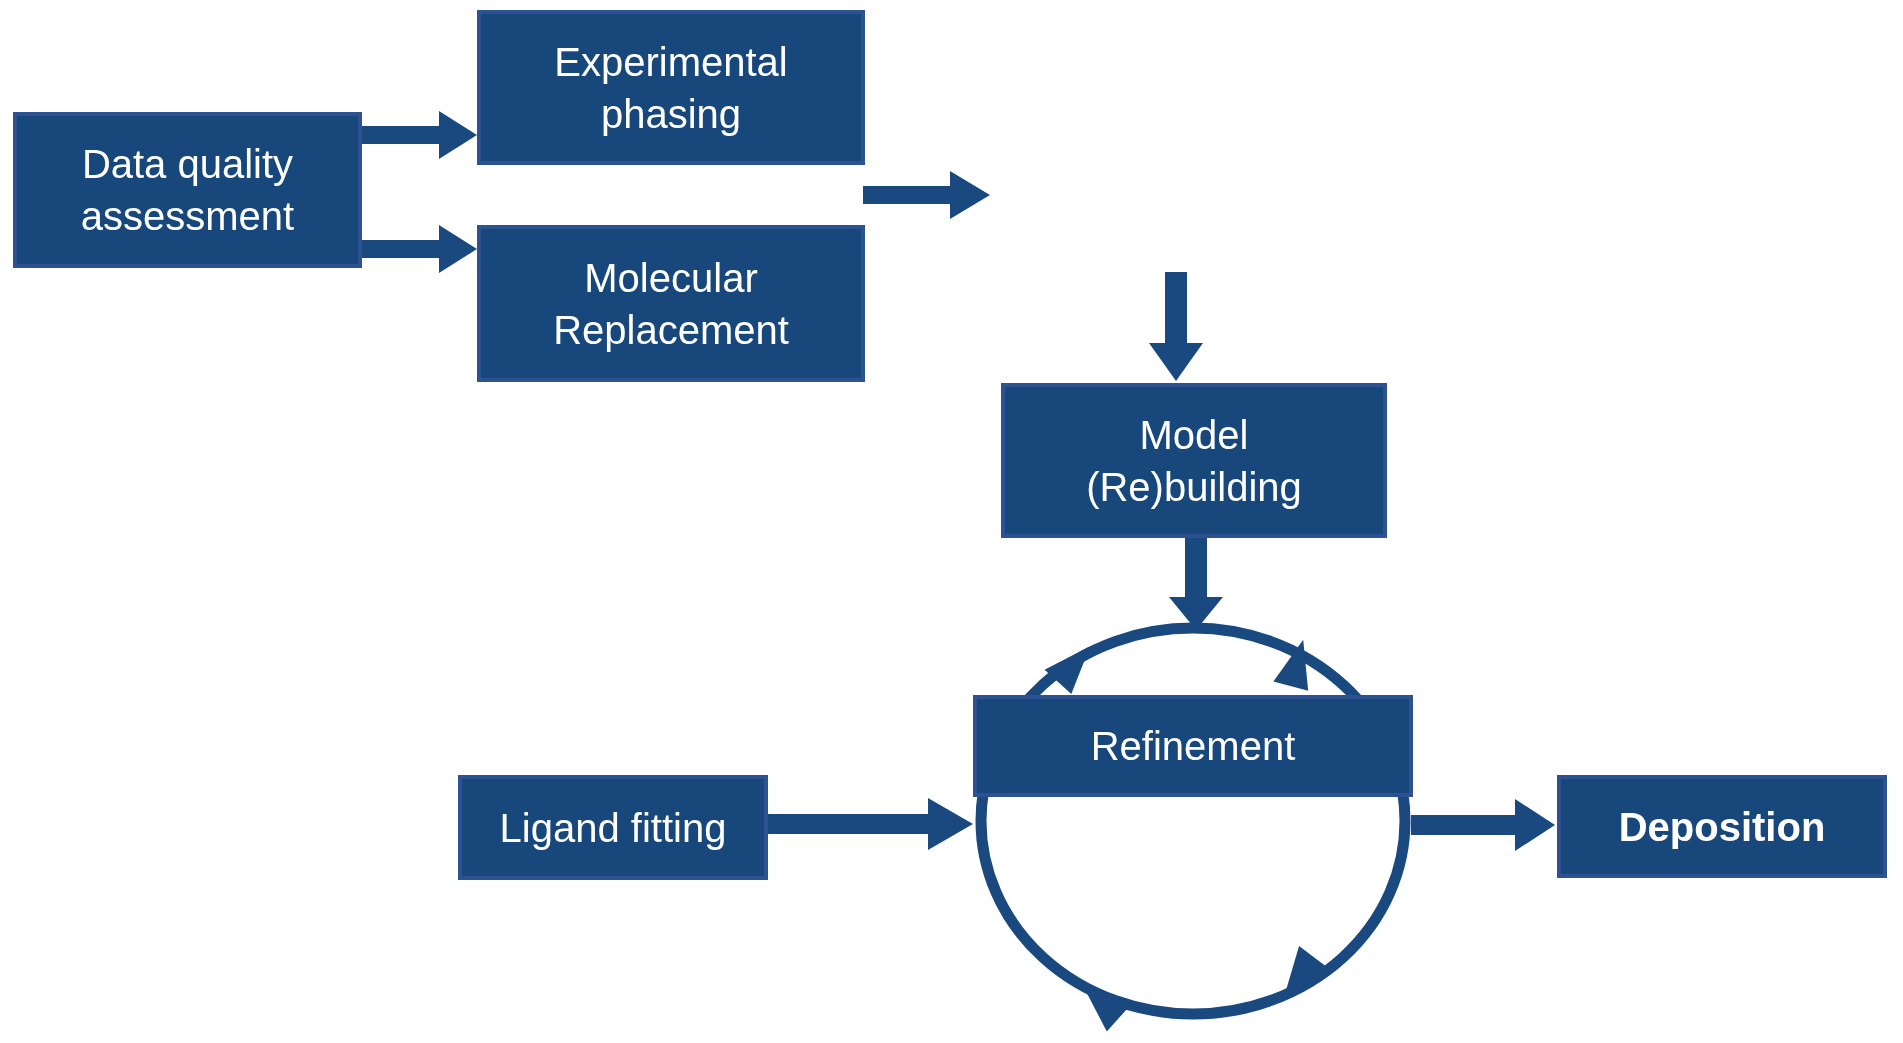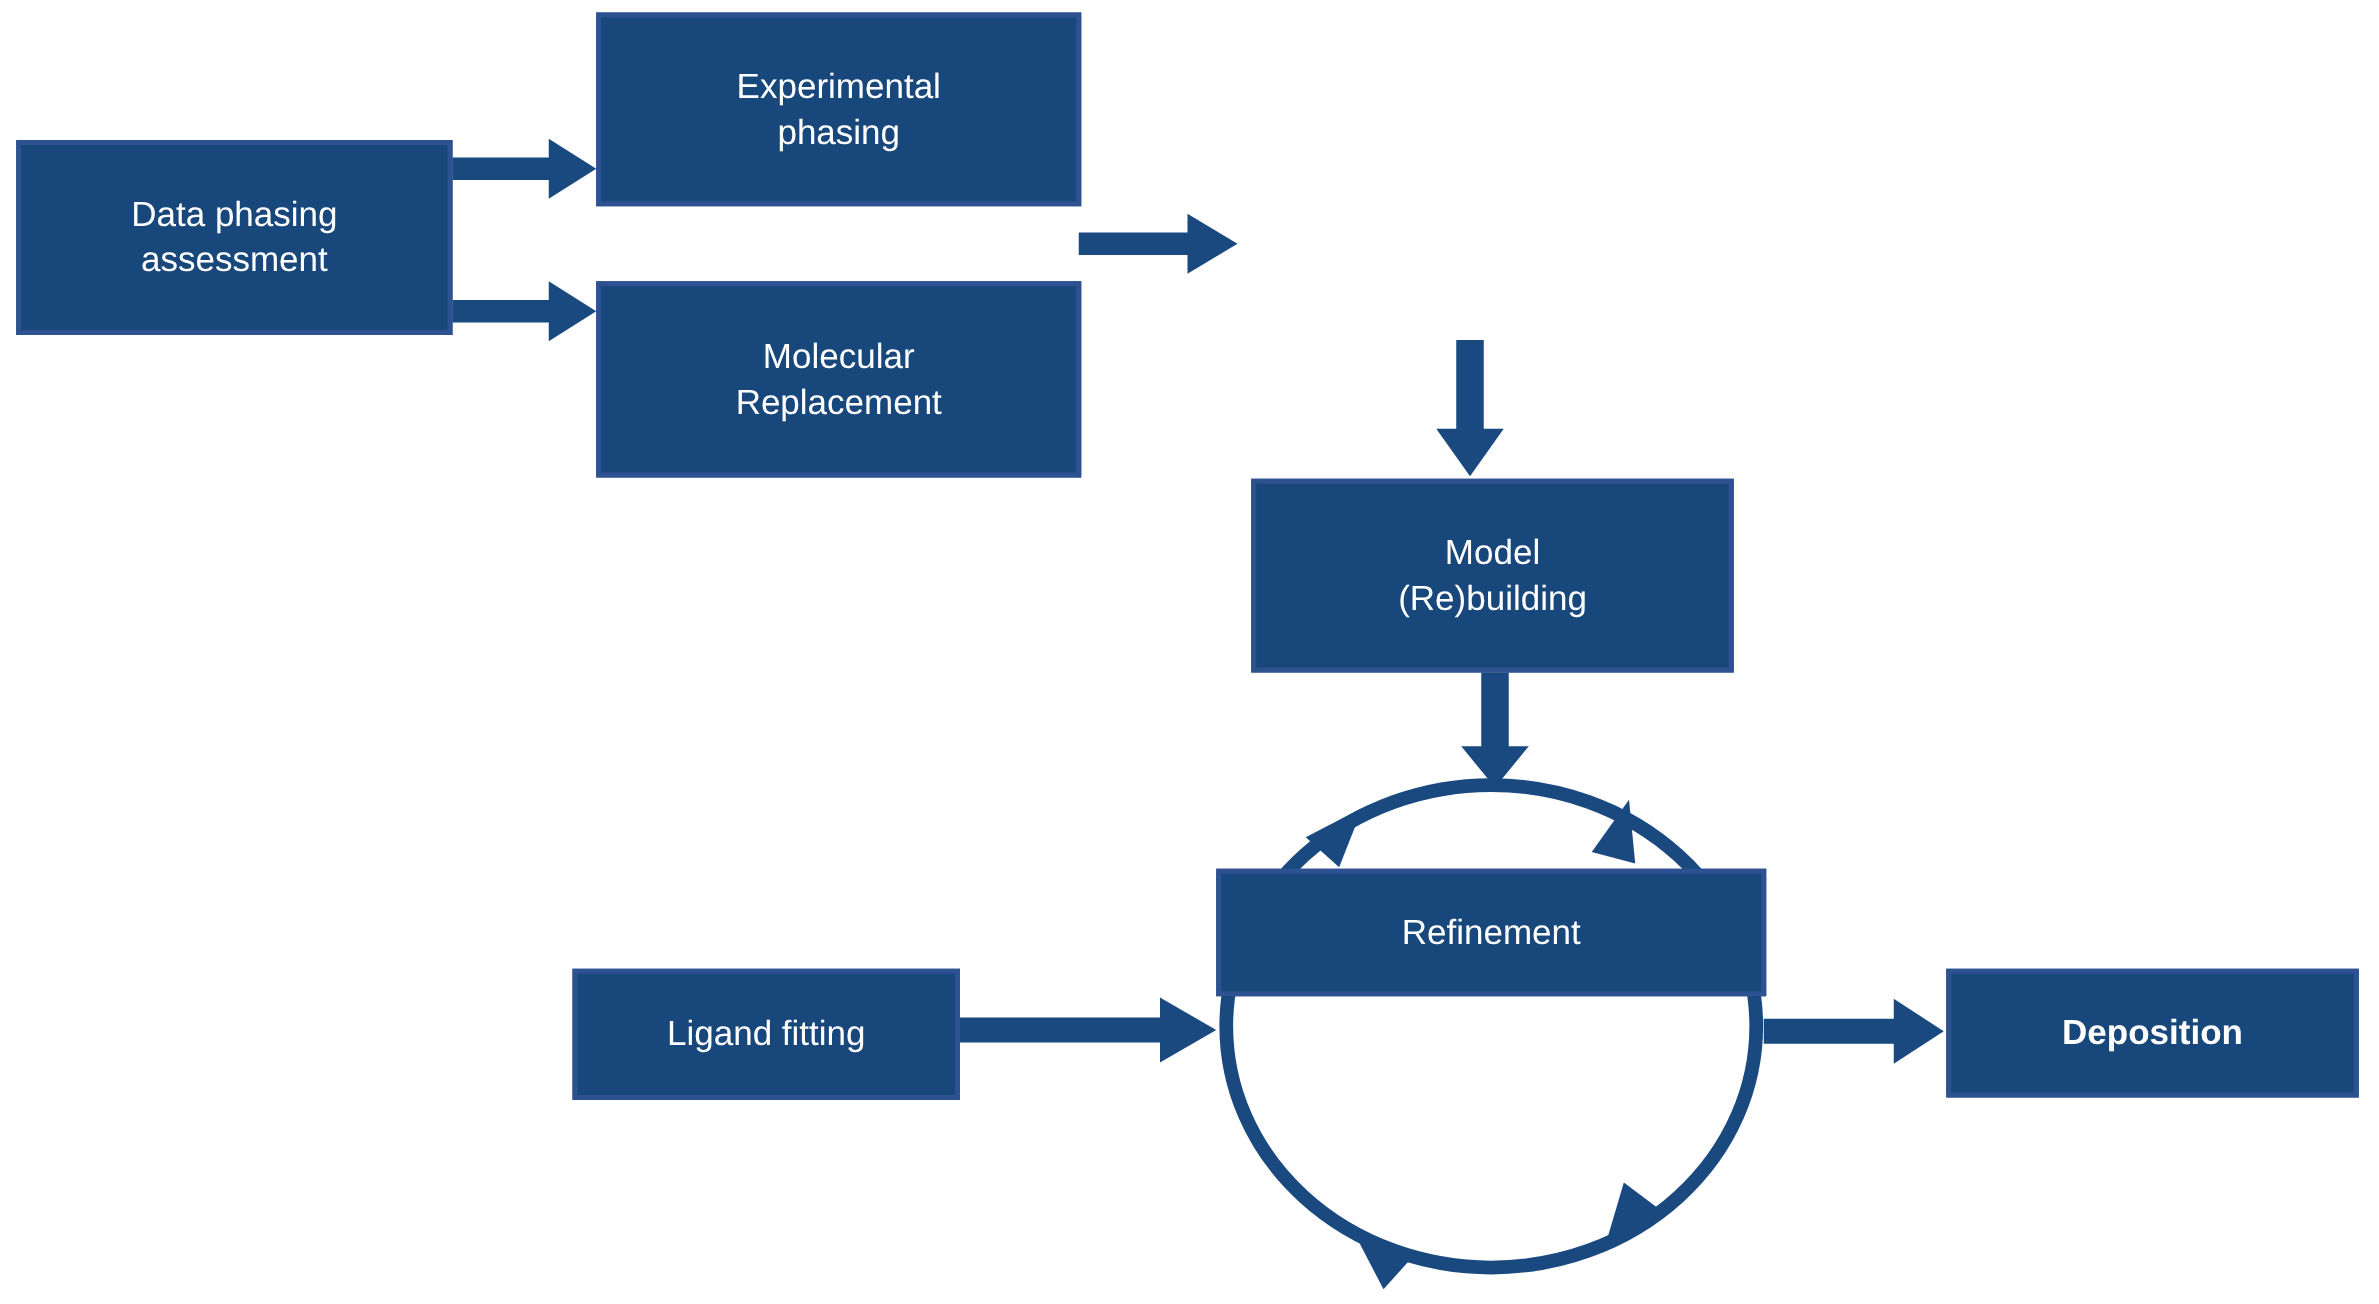--- a/index.html
+++ b/index.html
@@ -24,21 +24,21 @@
   .node{
     position:absolute;
     box-sizing:border-box;
     background:var(--box-fill);
     border:4px solid var(--box-border);
     color:var(--text);
     display:flex;
     align-items:center;
     justify-content:center;
     text-align:center;
-    font-size:28px;
+    font-size:40px;
     line-height:1.3;
     white-space:pre-line;
     z-index:2;
   }
   
   .n-data-quality      {left:13px;   top:112px; width:349px; height:156px;}
   .n-exp-phasing       {left:477px;  top:10px;  width:388px; height:155px;}
   .n-mol-replacement   {left:477px;  top:225px; width:388px; height:157px;}
   .n-density-mod       {left:993px;  top:115px; width:367px; height:157px;}
   .n-model-rebuilding  {left:1001px; top:383px; width:386px; height:155px;}
@@ -56,21 +56,21 @@
 
   <svg class="layer ring-layer" viewBox="0 0 1903 1043">
     <ellipse class="ring" cx="1193" cy="821" rx="212" ry="193"></ellipse>
     <polygon class="shape" points="0,-24 18,24 -18,24" transform="translate(1074,664) rotate(42)"></polygon>
     <polygon class="shape" points="0,-24 18,24 -18,24" transform="translate(1297,663) rotate(15)"></polygon>
     <polygon class="shape" points="0,-24 18,24 -18,24" transform="translate(1299,976) rotate(217)"></polygon>
     <polygon class="shape" points="0,-24 18,24 -18,24" transform="translate(1101,1002) rotate(-48)"></polygon>
   </svg>
 
   <div class="node n-data-quality">
-    <span>Data phasing
+    <span>Data quality
 assessment</span>
   </div>
   <div class="node n-exp-phasing">
     <span>Experimental
 phasing</span>
   </div>
   <div class="node n-mol-replacement">
     <span>Molecular
 Replacement</span>
   </div>

